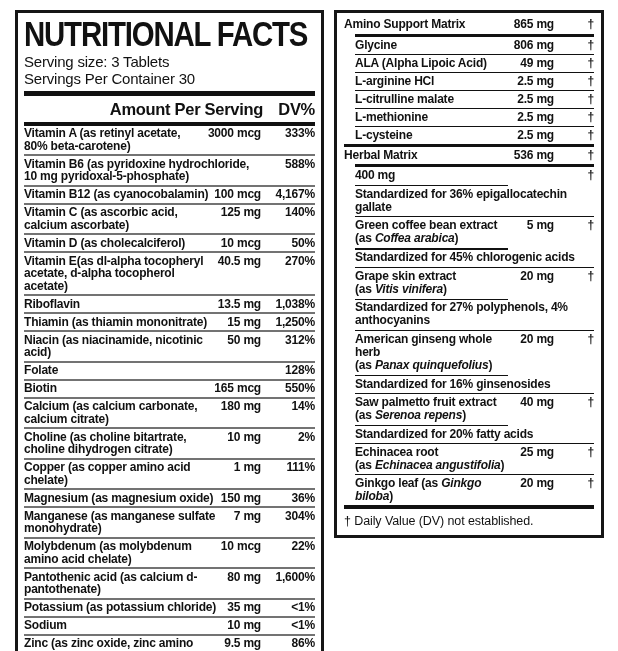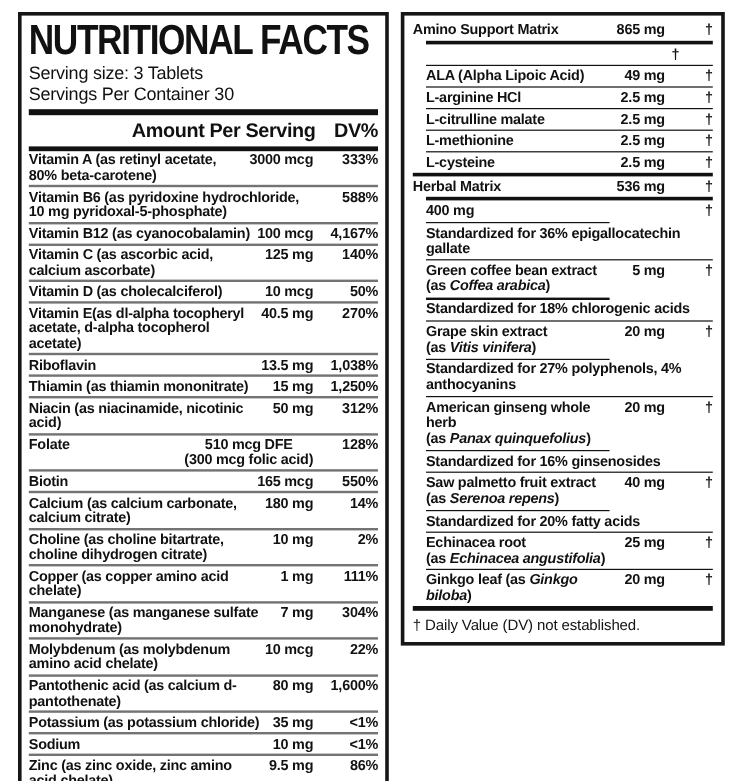--- a/index.html
+++ b/index.html
@@ -150,24 +150,20 @@
             <div class="nname">Niacin (as niacinamide, nicotinic acid)</div>
             <div class="namt">
               <div>50 mg</div>
             </div>
           </div>
           <div class="ndv">312%</div>
         </div>
         <div class="nrow">
           <div class="ncell">
             <div class="nname">Folate</div>
-            <div class="namt">
-              <div>510 mcg DFE</div>
-              <div>(300 mcg folic acid)</div>
-            </div>
           </div>
           <div class="ndv">128%</div>
         </div>
         <div class="nrow">
           <div class="ncell">
             <div class="nname">Biotin</div>
             <div class="namt">
               <div>165 mcg</div>
             </div>
           </div>
@@ -192,20 +188,29 @@
           <div class="ndv">2%</div>
         </div>
         <div class="nrow">
           <div class="ncell">
             <div class="nname">Copper (as copper amino acid chelate)</div>
             <div class="namt">
               <div>1 mg</div>
             </div>
           </div>
           <div class="ndv">111%</div>
+        </div>
+        <div class="nrow">
+          <div class="ncell">
+            <div class="nname">Magnesium (as magnesium oxide)</div>
+            <div class="namt">
+              <div>150 mg</div>
+            </div>
+          </div>
+          <div class="ndv">36%</div>
         </div>
         <div class="nrow">
           <div class="ncell">
             <div class="nname">Manganese (as manganese sulfate monohydrate)</div>
             <div class="namt">
               <div>7 mg</div>
             </div>
           </div>
           <div class="ndv">304%</div>
         </div>
@@ -266,20 +271,26 @@
                 <div>Amino Support Matrix</div>
               </div>
               <div class="mamt">865 mg</div>
             </div>
             <div class="mdv">†</div>
           </div>
           <div class="mhead-sep"></div>
           <div class="mitems">
             <div class="mitem">
               <div class="mrow">
+                <div class="mcell">
+                  <div class="mnameblock">
+                    <div>Glycine</div>
+                  </div>
+                  <div class="mamt">806 mg</div>
+                </div>
                 <div class="mdv">†</div>
               </div>
             </div>
             <div class="mitem">
               <div class="mrow">
                 <div class="mcell">
                   <div class="mnameblock">
                     <div>ALA (Alpha Lipoic Acid)</div>
                   </div>
                   <div class="mamt">49 mg</div>
@@ -360,21 +371,21 @@
                 <div class="mcell">
                   <div class="mnameblock">
                     <div>Green coffee bean extract</div>
                     <div>(as <span class="latin">Coffea arabica</span>)</div>
                   </div>
                   <div class="mamt">5 mg</div>
                 </div>
                 <div class="mdv">†</div>
               </div>
               <div class="mnote-sep"></div>
-              <div class="mnote">Standardized for 18% chlorogenic acids</div>
+              <div class="mnote">Standardized for 45% chlorogenic acids</div>
             </div>
             <div class="mitem">
               <div class="mrow">
                 <div class="mcell">
                   <div class="mnameblock">
                     <div>Grape skin extract</div>
                     <div>(as <span class="latin">Vitis vinifera</span>)</div>
                   </div>
                   <div class="mamt">20 mg</div>
                 </div>

